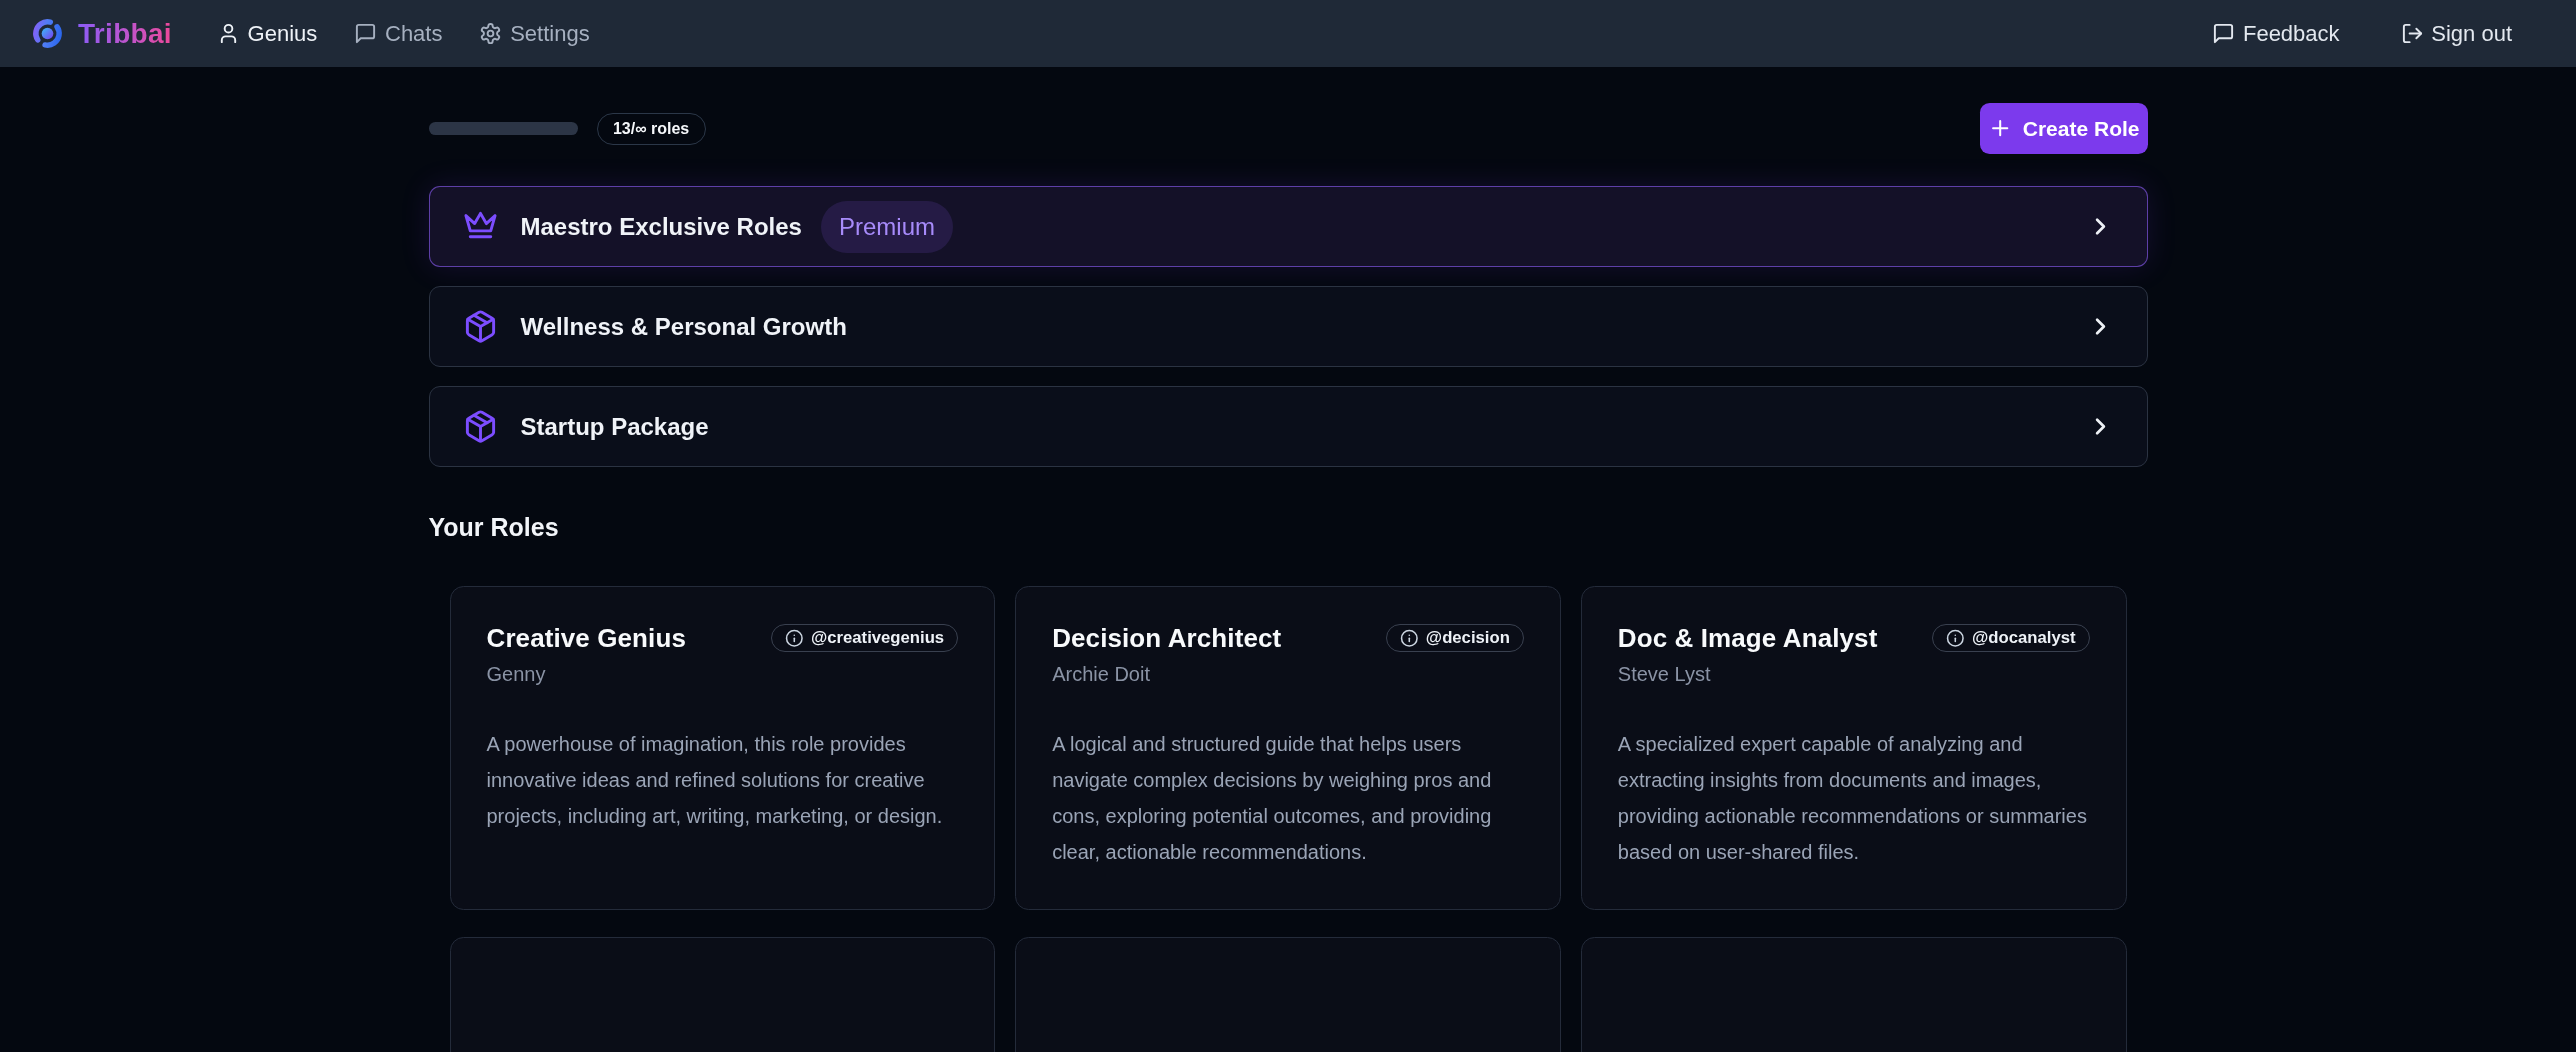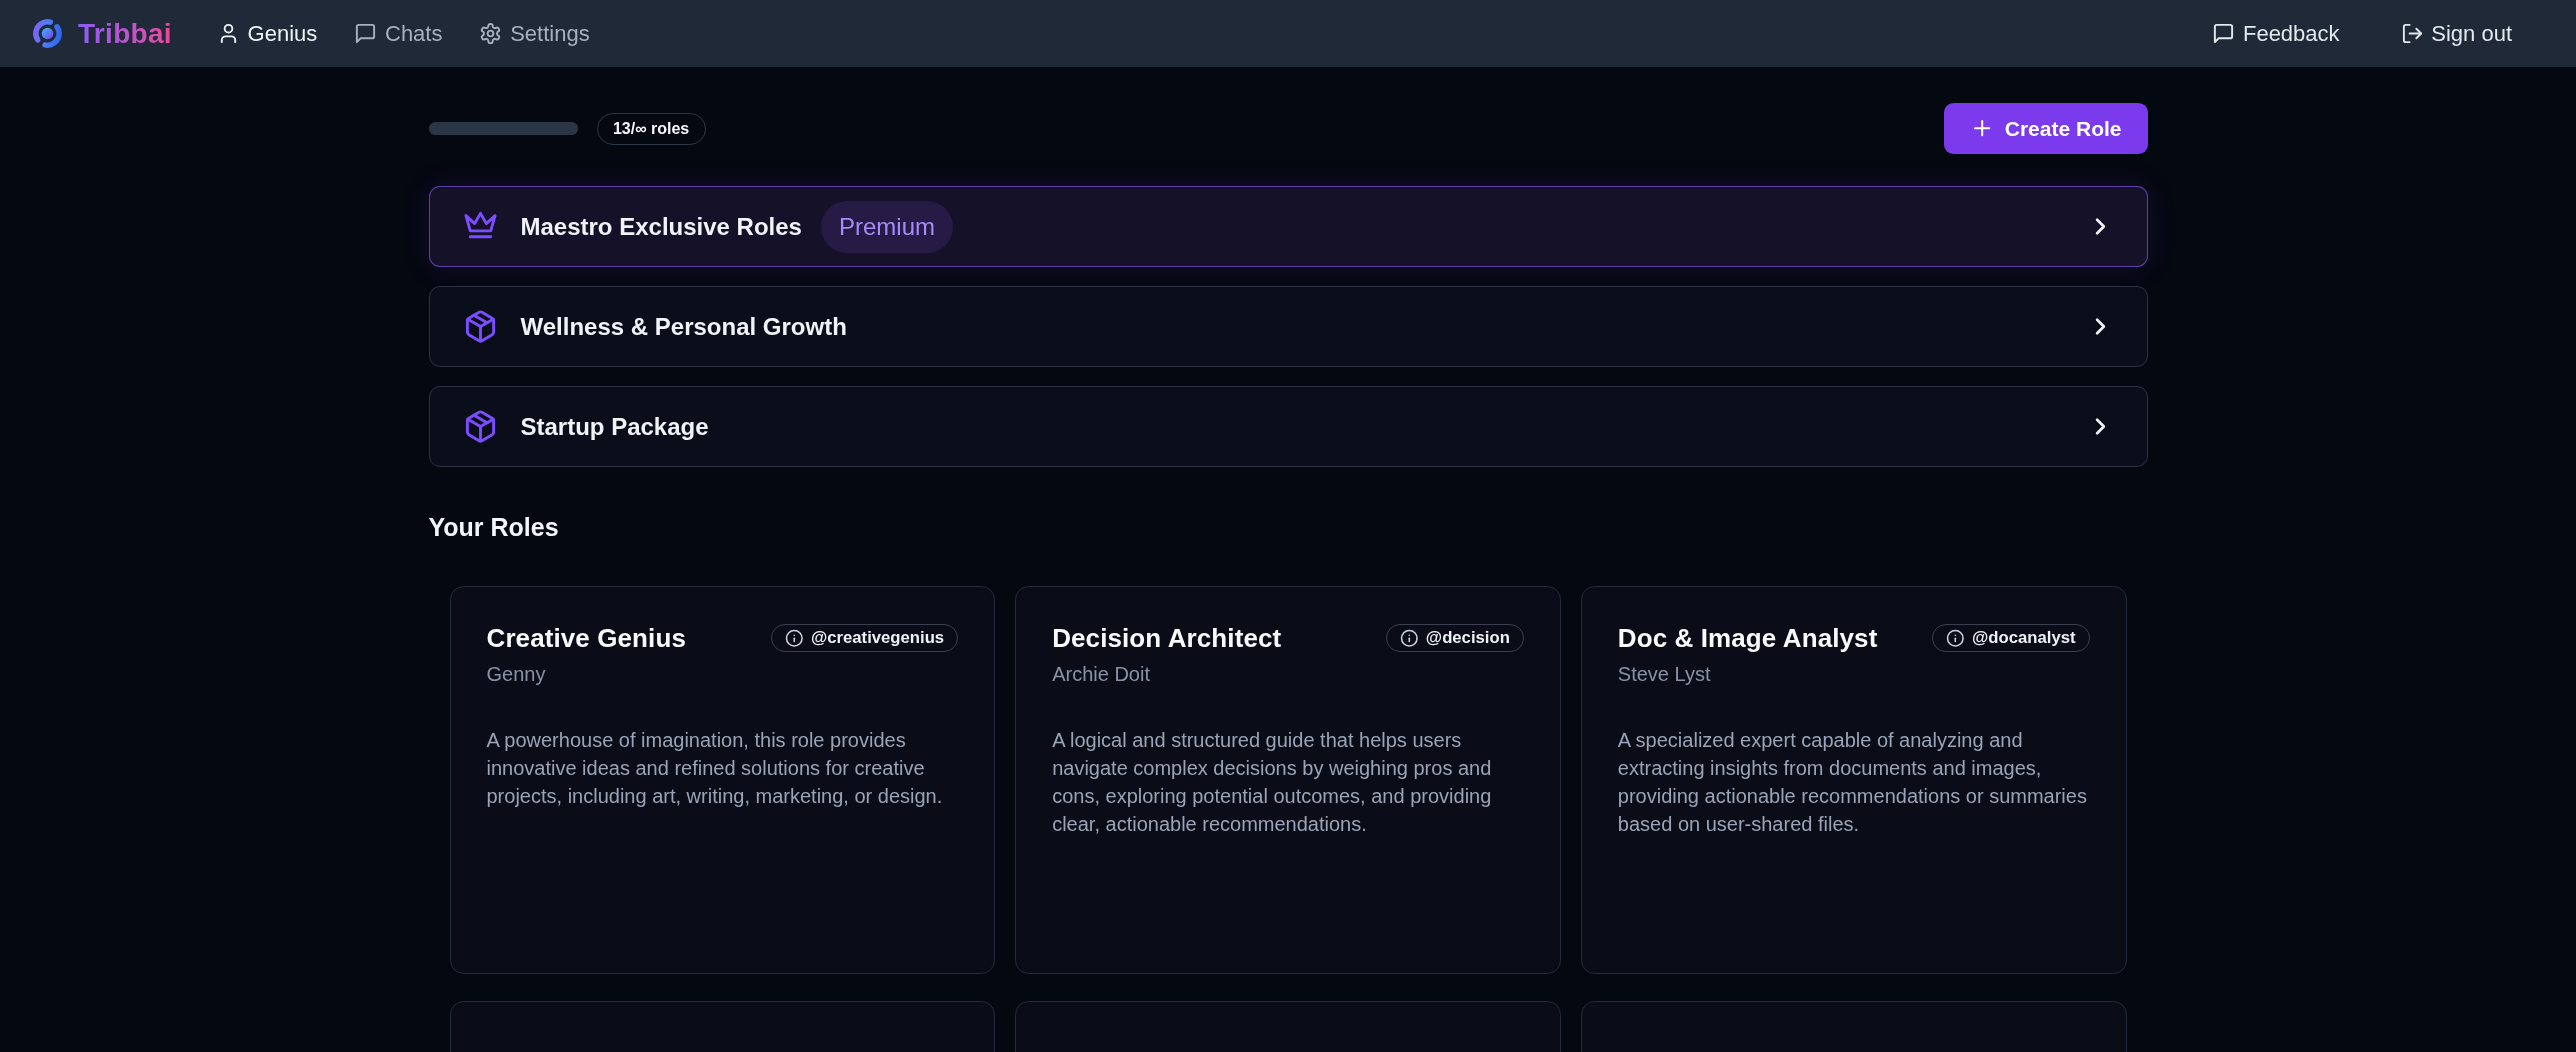--- a/index.html
+++ b/index.html
@@ -41,21 +41,21 @@
     width:149px; height:12.2px; border-radius:6.4px;
     background:#2c3546; cursor:default;
   }
   .roles-count {
     margin-left:19px; height:32px; padding:0 15.4px;
     border:1.3px solid #2b3748; border-radius:642px;
     display:flex; align-items:center;
     font-size:16px; font-weight:700; color:#f6f8fb;
   }
   .create-btn {
-    margin-left:auto; height:51px; padding:0 26px;
+    margin-left:auto; height:51px; padding:0 8px;
     background:#7c3aed; border:none; border-radius:9.6px;
     display:flex; align-items:center; gap:10.3px;
     font-family:inherit; font-size:21px; font-weight:600; color:#ffffff;
     cursor:pointer;
   }
   .create-btn svg { width:24.4px; height:24.4px; }
   .section-title { margin-top:46px; font-size:25px; font-weight:700; color:#f2f5f9; }
   
   .package-list { margin-top:32px; display:flex; flex-direction:column; gap:19px; }
   .package-row {
@@ -77,37 +77,37 @@
     font-size:24px; font-weight:500;
   }
   .package-row .chevron { margin-left:auto; width:27px; height:27px; color:#eef1f6; }
   
   .cards-grid {
     margin-top:44px; padding:0 21px;
     display:grid; grid-template-columns:repeat(3,1fr); column-gap:20px;
   }
   .cards-grid.stub-row { margin-top:27px; }
   .role-card {
-    height:388px; border-radius:13.5px;
+    height:324px; border-radius:13.5px;
     background:#0a0d17; border:1.3px solid #242b3a;
     padding:36px; cursor:pointer;
   }
   .role-card.stub { height:141px; }
   .card-head { display:flex; align-items:flex-start; justify-content:space-between; }
   .card-title { font-size:26px; font-weight:700; color:#f8fafc; letter-spacing:0.1px; }
   .handle-badge {
     margin-top:1.3px; height:28px; padding:9px 13px;
     border:1.3px solid #39404f; border-radius:642px;
     display:flex; align-items:center; gap:7px;
     font-size:16.7px; font-weight:700; color:#eef2f7;
     cursor:pointer; flex:none;
   }
   .handle-badge svg { width:18.6px; height:18.6px; color:#cbd5e1; }
   .card-subtitle { margin-top:9px; font-size:20px; color:#8a93a5; }
-  .card-desc { margin-top:40px; font-size:20px; line-height:28px; color:#9aa4b6; max-width:476px; }
+  .card-desc { margin-top:40px; font-size:20px; line-height:36px; color:#9aa4b6; max-width:476px; }
 </style>
 </head>
 <body>
 
 <div class="navbar">
   <div class="brand">
     <span style="display:flex;">
       <svg width="35" height="35" viewBox="0 0 48 48" fill="none">
         <defs>
           <linearGradient id="ringG" x1="0" y1="0" x2="1" y2="1">

